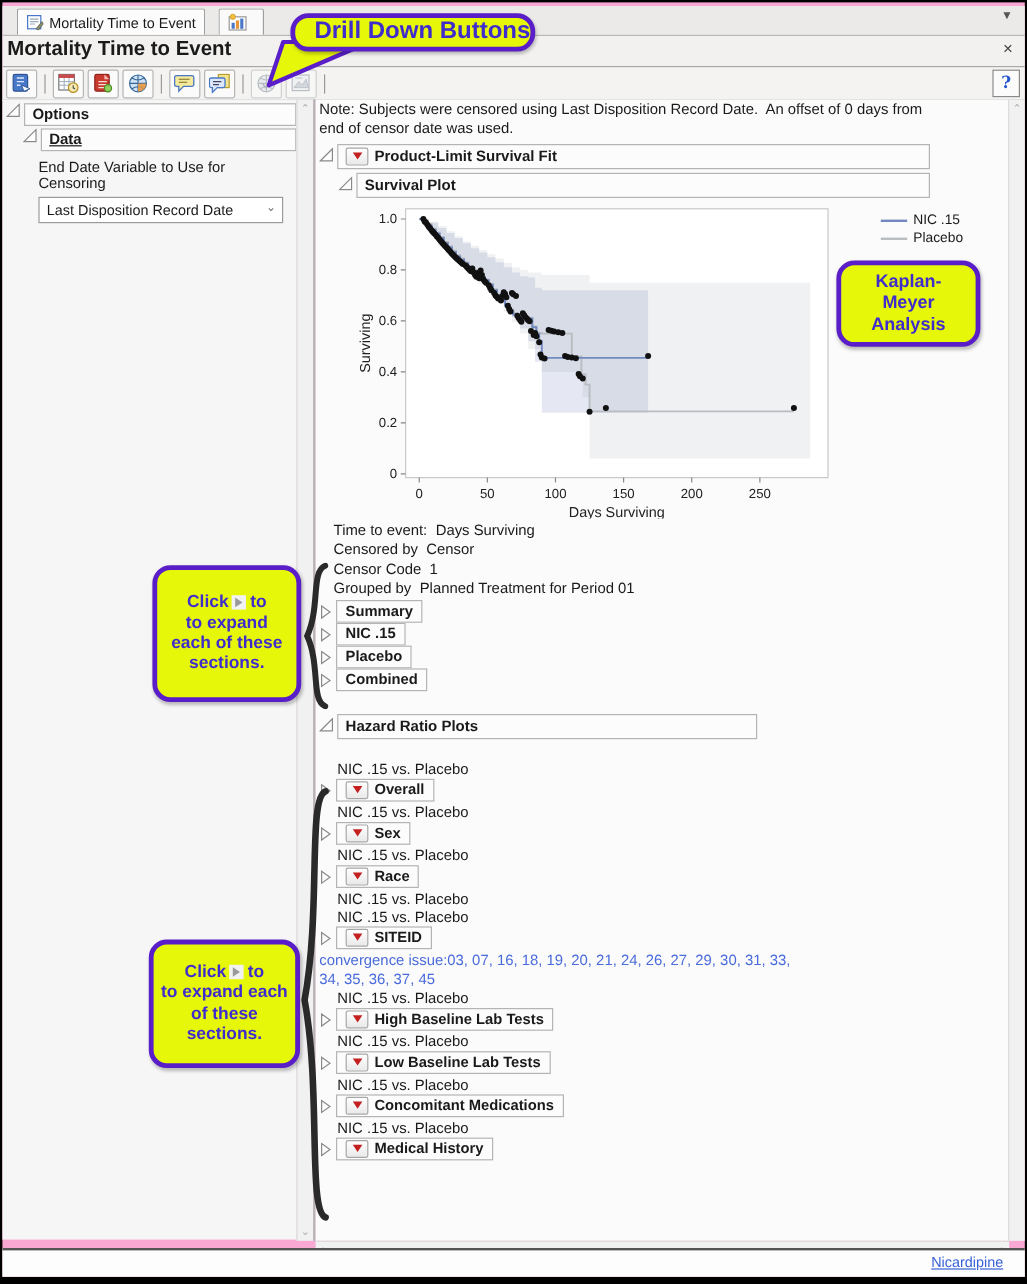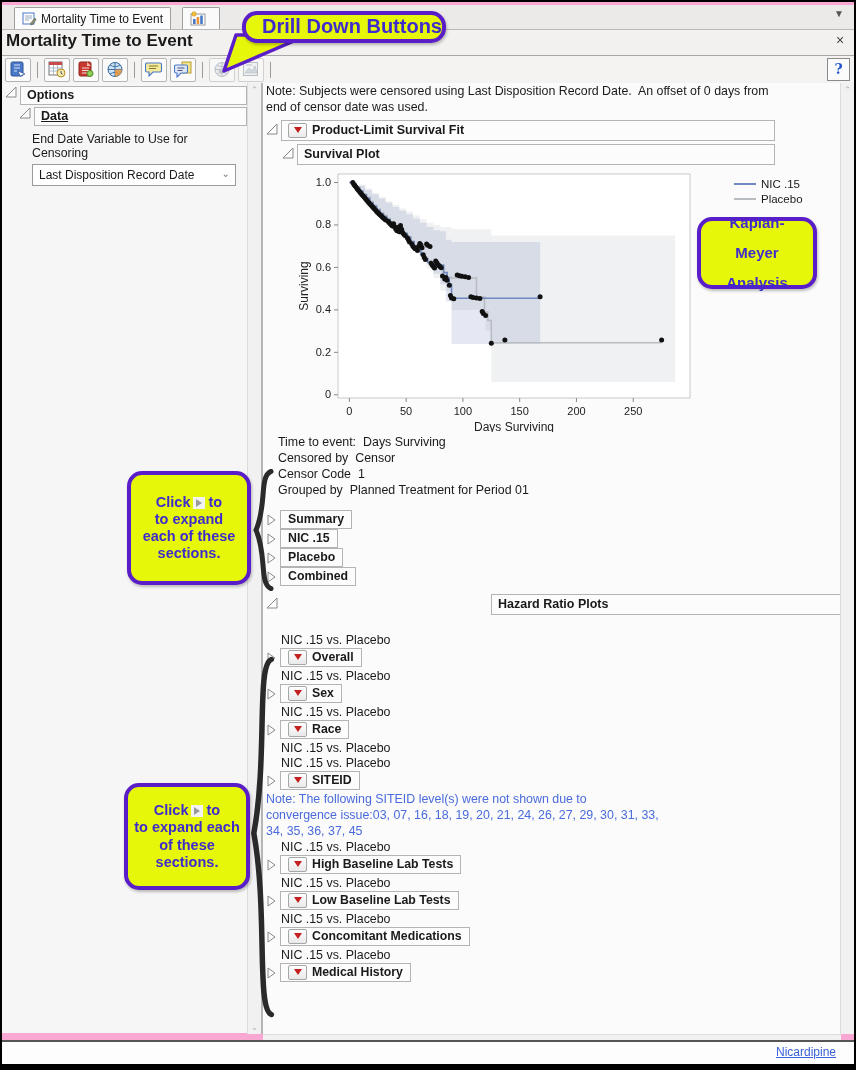--- a/index.html
+++ b/index.html
@@ -54,21 +54,21 @@
   
   .content{position:absolute;left:3px;top:0;right:0;bottom:0;font-size:12.4px;line-height:16px;}
   .note{color:#1a1a1a;white-space:pre;}
   .chartwrap{position:relative;margin:2px 0 0 30px;height:264px;}
   .legend{position:absolute;left:438px;top:8px;font-size:11.5px;}
   .legend-item{display:flex;align-items:center;gap:5px;height:15px;}
   .legend-swatch{width:22px;height:0;border-top:2px solid #888;}
   .meta{margin-top:2px;margin-left:12px;}
   .meta div{height:16px;}
   .meta .v{margin-left:7px;}
-  .seclist{margin-top:13px;}
+  .seclist{margin-top:3px;}
   .secrow{display:flex;align-items:center;gap:4px;height:17px;margin:2px 0;}
   .secbox{border:1px solid #b4b4b4;background:#fcfcfc;font-weight:bold;font-size:12.3px;padding:0 7px 1px 7px;white-space:nowrap;display:inline-flex;align-items:center;gap:5px;}
   .cmp{margin-left:15px;height:15px;}
   .bluenote{color:#4a6bdb;line-height:16px;}
 
   
   .callout{position:absolute;background:#e7f70a;border:4px solid #5a1ec8;border-radius:15px;color:#3f2ccd;font-weight:bold;text-align:center;z-index:50;box-shadow:1px 2px 3px rgba(0,0,0,.25);}
   .callout .inner{position:absolute;inset:0;display:flex;flex-direction:column;align-items:center;justify-content:center;line-height:1.18;}
   .tail{position:absolute;z-index:49;}
   .brace{position:absolute;z-index:48;}
@@ -436,21 +436,21 @@
           <div class="secrow">
             <span class="disc">
               <svg width="10" height="12">
                 <polygon points="2,1 9,6 2,11" fill="#fbfbfb" stroke="#8a8a8a"></polygon>
               </svg>
             </span>
             <span class="secbox">Combined</span>
           </div>
         </div>
 
-      <div class="hdr-row" style="margin-top:9px;justify-content:space-between;">
+      <div class="hdr-row" style="margin-top:20px;">
         <span class="disc" style="margin-top:3px;">
             <svg width="12" height="12" viewBox="0 0 12 12">
               <polygon points="11,1 11,11 1,11" fill="#fdfdfd" stroke="#8a8a8a"></polygon>
             </svg>
           </span>
         <span class="outlinebox" style="width:336px;">
             <span>Hazard Ratio Plots</span>
           </span>
       </div>
 
@@ -505,21 +505,20 @@
                 <polygon points="2,1 9,6 2,11" fill="#fbfbfb" stroke="#8a8a8a"></polygon>
               </svg>
             </span>
             <span class="secbox">
               <span class="redbtn">
                 <i></i>
               </span>
               <span>SITEID</span>
             </span>
           </div>
-          <div class="bluenote">Note: The following SITEID level(s) were not shown due to</div>
           <div class="bluenote">convergence issue:03, 07, 16, 18, 19, 20, 21, 24, 26, 27, 29, 30, 31, 33,</div>
           <div class="bluenote">34, 35, 36, 37, 45</div>
           <div class="cmp">NIC .15 vs. Placebo</div>
           <div class="secrow">
             <span class="disc">
               <svg width="10" height="12">
                 <polygon points="2,1 9,6 2,11" fill="#fbfbfb" stroke="#8a8a8a"></polygon>
               </svg>
             </span>
             <span class="secbox">
@@ -589,21 +588,21 @@
 </div>
 
 <svg class="tail" style="left:220px;top:33px;" width="90" height="42">
     <polygon points="16,2 88,2 4,38" fill="#e7f70a" stroke="#5a1ec8" stroke-width="3.5" stroke-linejoin="round"></polygon>
   </svg>
 <div class="callout" style="left:242px;top:11px;width:196px;height:24px;">
   <div class="inner" style="font-size:20px;padding-left:16px;">Drill Down Buttons</div>
 </div>
 
 <div class="callout" style="left:697px;top:217px;width:112px;height:64px;">
-  <div class="inner" style="font-size:15px;gap:12px;">
+  <div class="inner" style="font-size:15px;">
     <div>Kaplan-</div>
     <div>Meyer</div>
     <div>Analysis</div>
   </div>
 </div>
 
 <div class="callout expand-callout" style="left:127px;top:471px;width:116px;height:106px;">
   <div class="inner" style="font-size:14.5px;padding:0 6px;">
     <span><span>Click</span><span class="tri-inline"></span><span>to</span></span>
     <span>to expand each of these sections.</span>

